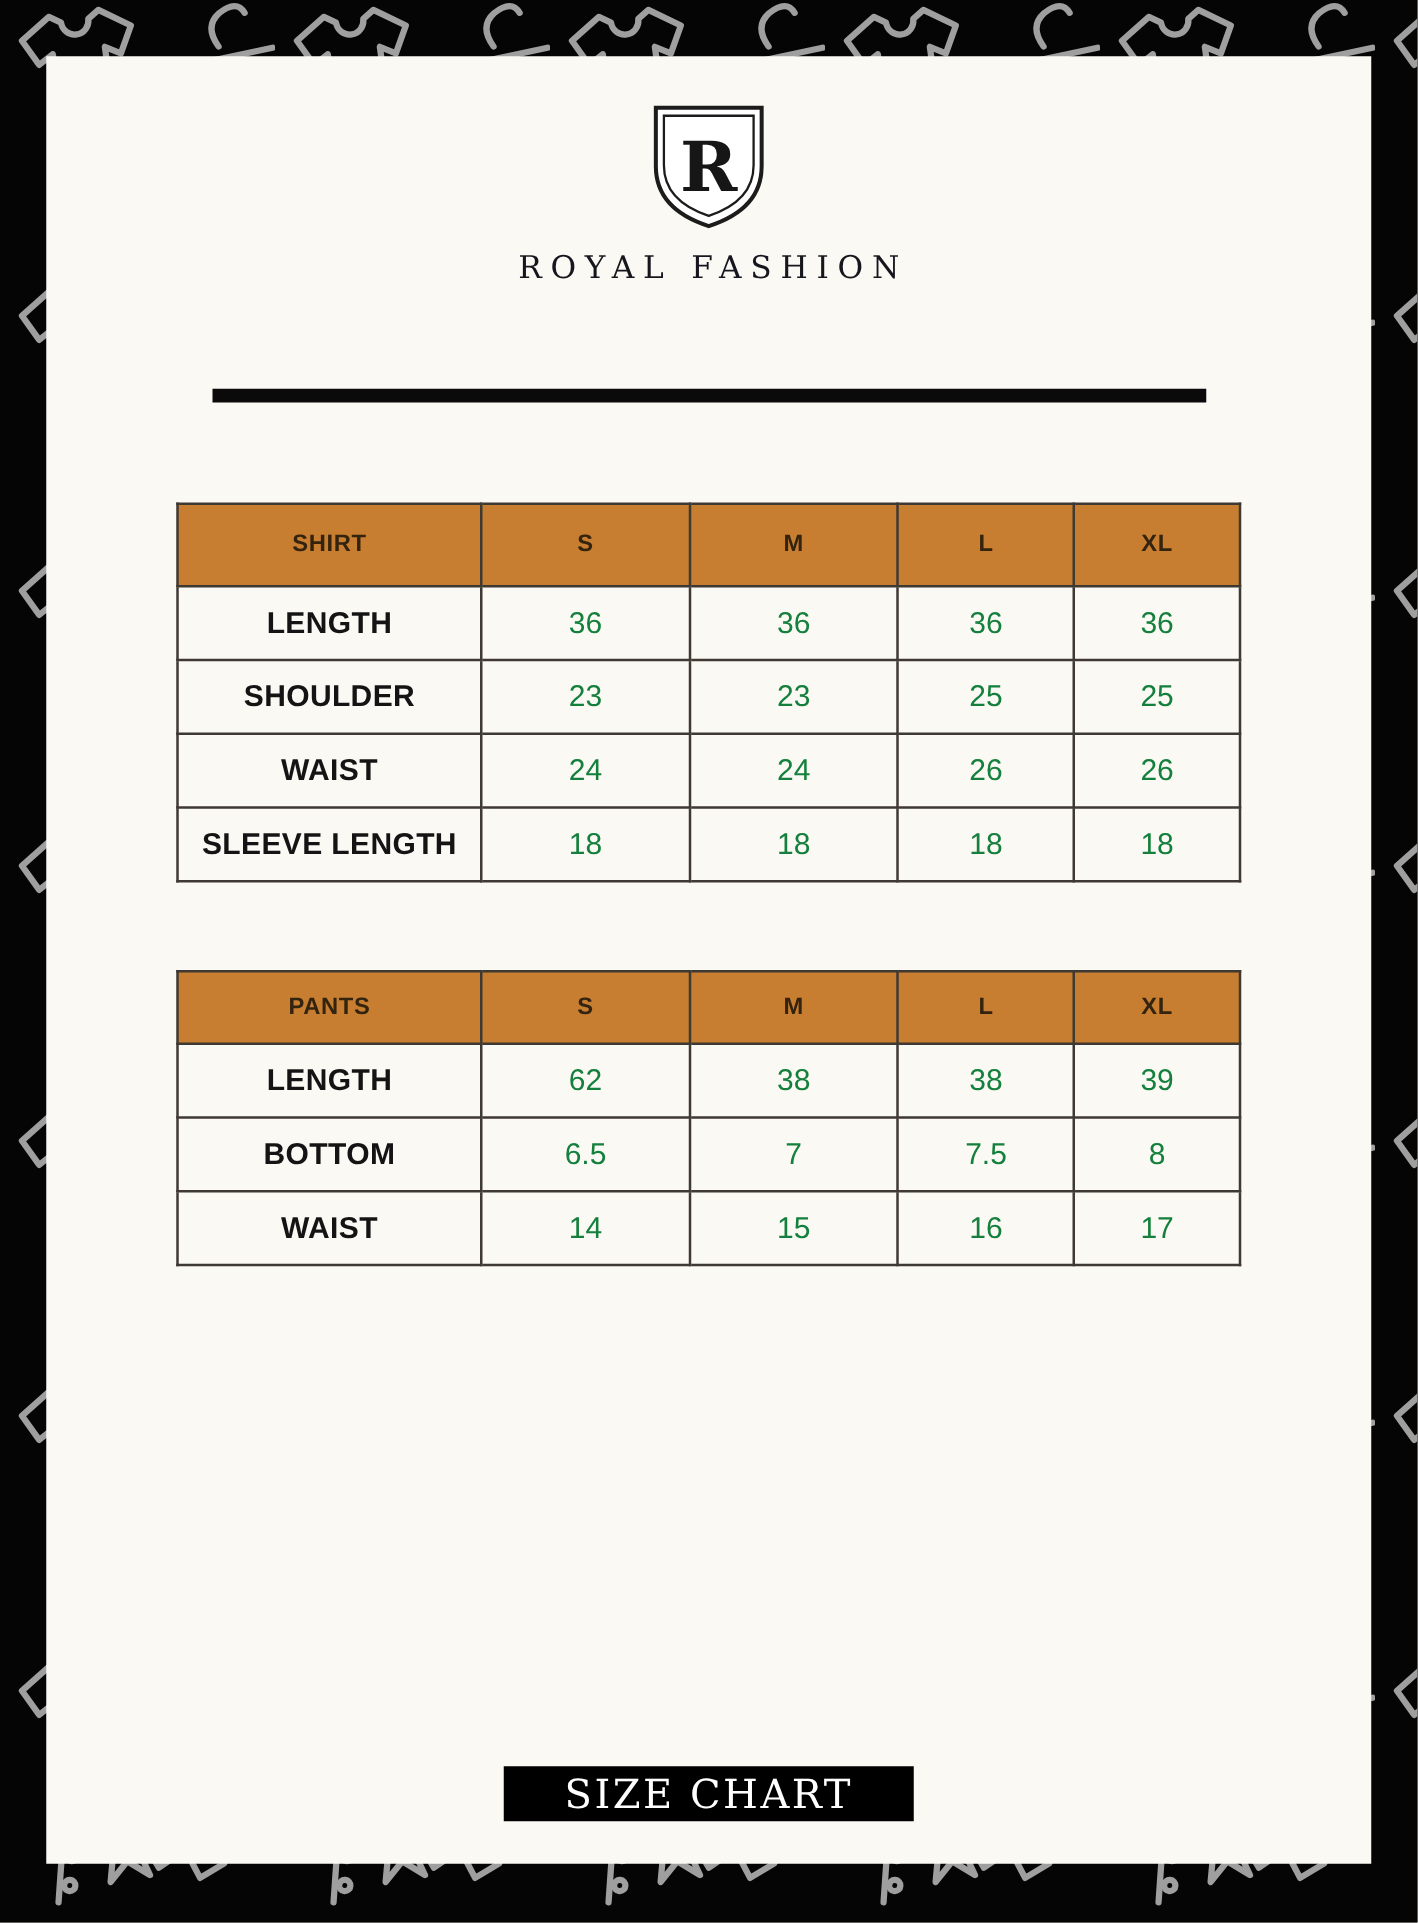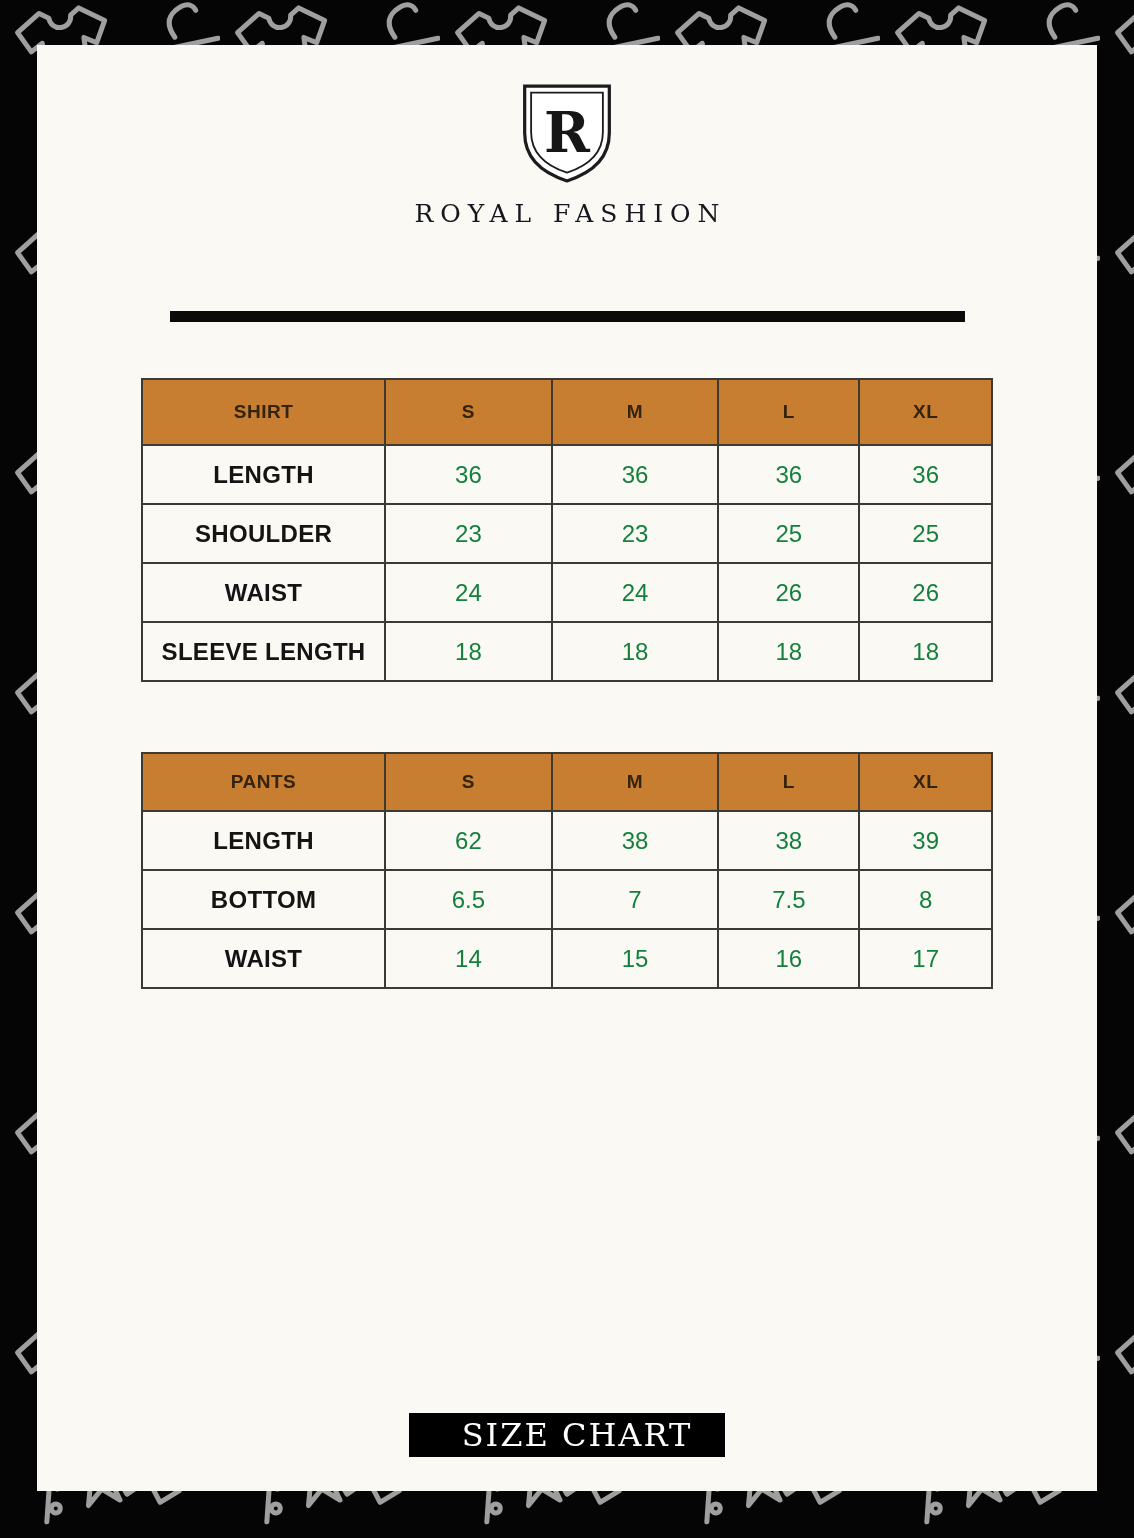--- a/index.html
+++ b/index.html
@@ -18,39 +18,39 @@
   .brand-name{
     margin-top:14px;
     font-family:"DejaVu Serif",serif;
     font-size:25px;letter-spacing:7px;color:#16161e;line-height:1.2;
     text-indent:7px; 
     text-align:center;
   }
   .divider{width:795px;height:11px;background:#0a0a0a;margin:82px auto 0;}
   .size-table{
     width:852px;border-collapse:collapse;table-layout:fixed;
-    margin:56px auto 0;
+    margin:80px auto 0;
   }
   .size-table.pants{margin-top:70px;}
   .size-table th,.size-table td{
     border:2px solid #3F3933;text-align:center;vertical-align:middle;
     background:#FBF9F4;
   }
   .size-table thead th{
     background:#C87E30;color:#33230F;
     font-weight:bold;font-size:19px;letter-spacing:0.5px;
     height:62px;
   }
   .size-table.pants thead th{height:54px;}
   .size-table td{height:55px;font-size:24px;color:#15803d;}
   .size-table td.row-label{font-weight:bold;font-size:24px;color:#141414;letter-spacing:0.3px;}
   .badge{
     position:absolute;left:50%;bottom:34px;transform:translateX(-50%);
-    width:296px;height:44px;background:#000000;
-    display:flex;align-items:center;justify-content:center;padding-left:20px;
+    width:328px;height:44px;background:#000000;
+    display:flex;align-items:center;justify-content:center;
   }
   .badge span{
     font-family:"DejaVu Serif",serif;font-size:32px;letter-spacing:2px;
     color:#FFFFFF;font-weight:500;white-space:nowrap;
   }
 </style>
 </head>
 <body>
 
 <svg class="pattern-bg" width="1134" height="1538" aria-hidden="true">

